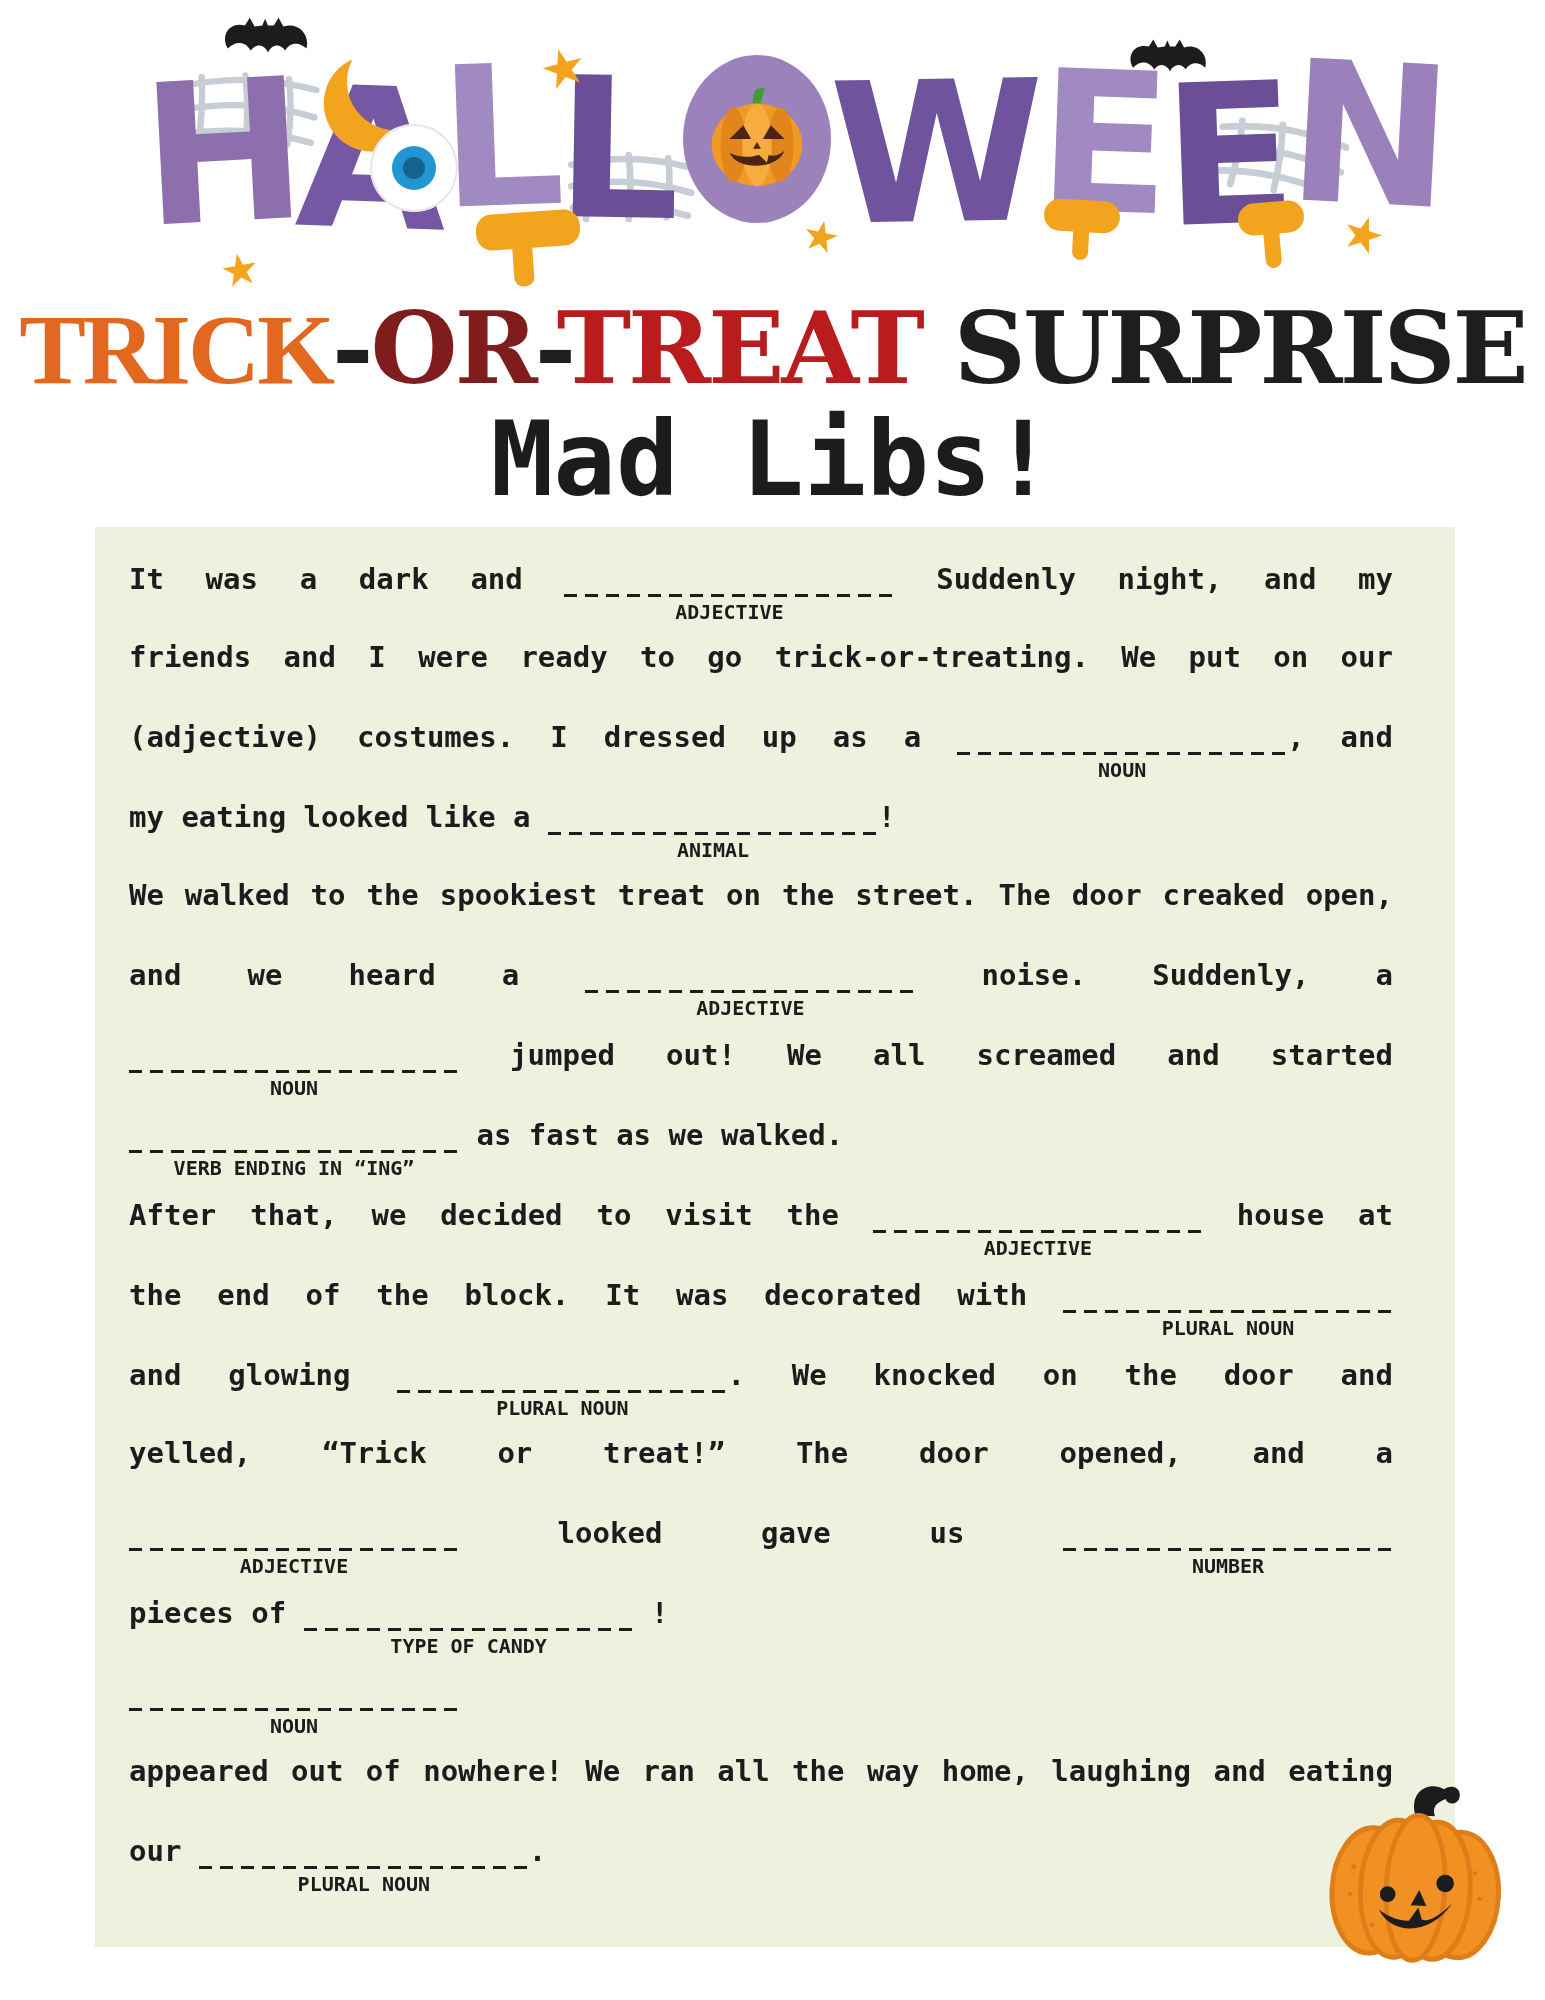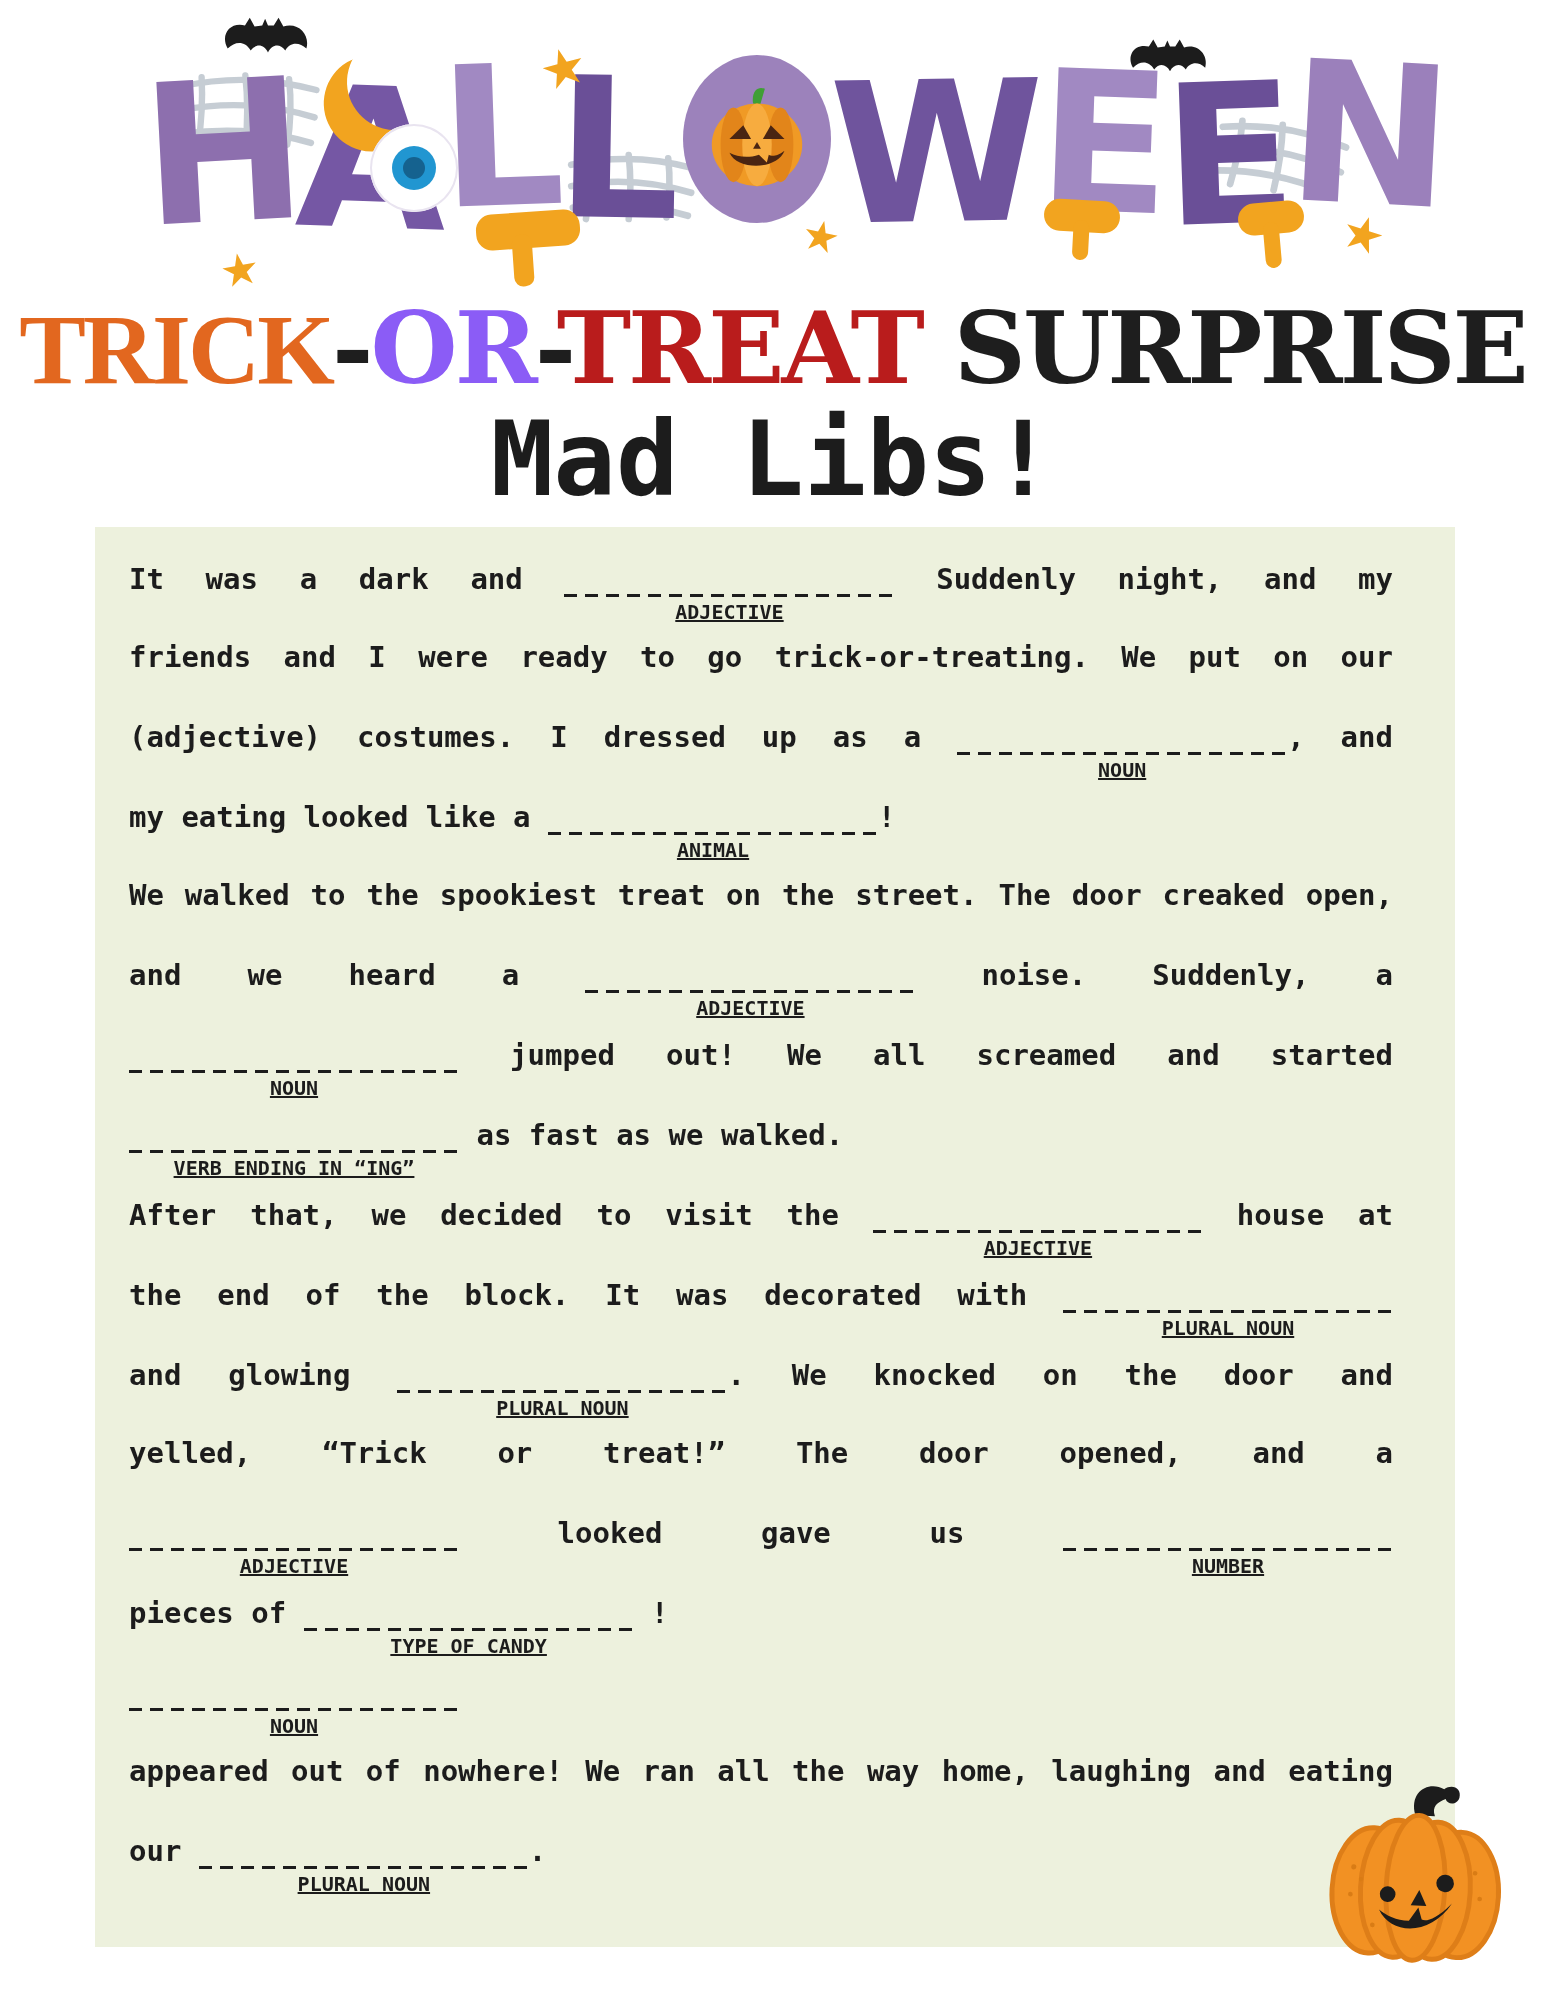--- a/index.html
+++ b/index.html
@@ -61,21 +61,21 @@
   
   .panel{position:absolute;left:95px;top:527px;width:1360px;height:1420px;
          background:#edf1dd;box-sizing:border-box;padding:32px 62px 0 34px;}
   .line{position:relative;font-size:29px;font-weight:bold;line-height:36px;
         margin-bottom:42px;white-space:nowrap;}
   .line.justify{white-space:normal;text-align:justify;text-align-last:justify;}
   .blank{display:inline-block;position:relative;width:330px;height:38px;vertical-align:-8px;
          background:repeating-linear-gradient(90deg,#1c1c1c 0 13px,transparent 13px 21px)
                     left bottom/100% 3px no-repeat;}
   .blank-label{position:absolute;top:calc(100% + 4px);left:50%;transform:translateX(-50%);
-               font-size:20px;font-weight:bold;line-height:22px;white-space:nowrap;text-decoration:underline;}
+               font-size:20px;font-weight:bold;line-height:22px;white-space:nowrap;}
 
   
   .pumpkin-bottom{position:absolute;left:1318px;top:1778px;width:196px;height:200px;
                   transform:rotate(3deg);z-index:5;}
 </style>
 </head>
 <body>
 
 <div class="sheet">
 
@@ -151,21 +151,21 @@
         <i class="goo-drip"></i>
       </div>
     <div class="deco goo goo-2">
         <i class="goo-drip"></i>
       </div>
     <div class="deco goo goo-3">
         <i class="goo-drip"></i>
       </div>
   </div>
 
-  <div class="tot-title"><span style="color: rgb(226, 103, 31); font-family: Liberation Serif, serif;">TRICK</span><span style="color: rgb(30, 30, 30);">-</span><span style="color: #8b5cf6;">OR</span><span style="color: rgb(30, 30, 30);">-</span><span style="color: #b91c1c;">TREAT</span> <span style="color: rgb(30, 30, 30);">SURPRISE</span></div>
+  <div class="tot-title"><span style="color: rgb(226, 103, 31); font-family: Liberation Serif, serif;">TRICK</span><span style="color: rgb(30, 30, 30);">-</span><span style="color: #7f1d1d;">OR</span><span style="color: rgb(30, 30, 30);">-</span><span style="color: #b91c1c;">TREAT</span> <span style="color: rgb(30, 30, 30);">SURPRISE</span></div>
 
   <div class="madlibs-title">Mad Libs!</div>
 
   <div class="panel">
     <div id="lines">
         <div class="line justify"><span class="seg">It was a dark and </span><span class="blank"><span class="blank-label">ADJECTIVE</span></span><span class="seg"> Suddenly night, and my</span></div>
         <div class="line justify"><span class="seg">friends and I were ready to go trick-or-treating. We put on our</span></div>
         <div class="line justify"><span class="seg">(adjective) costumes. I dressed up as a </span><span class="blank"><span class="blank-label">NOUN</span></span><span class="seg">, and</span></div>
         <div class="line"><span class="seg">my eating looked like a </span><span class="blank"><span class="blank-label">ANIMAL</span></span><span class="seg">!</span></div>
         <div class="line justify"><span class="seg">We walked to the spookiest treat on the street. The door creaked open,</span></div>

